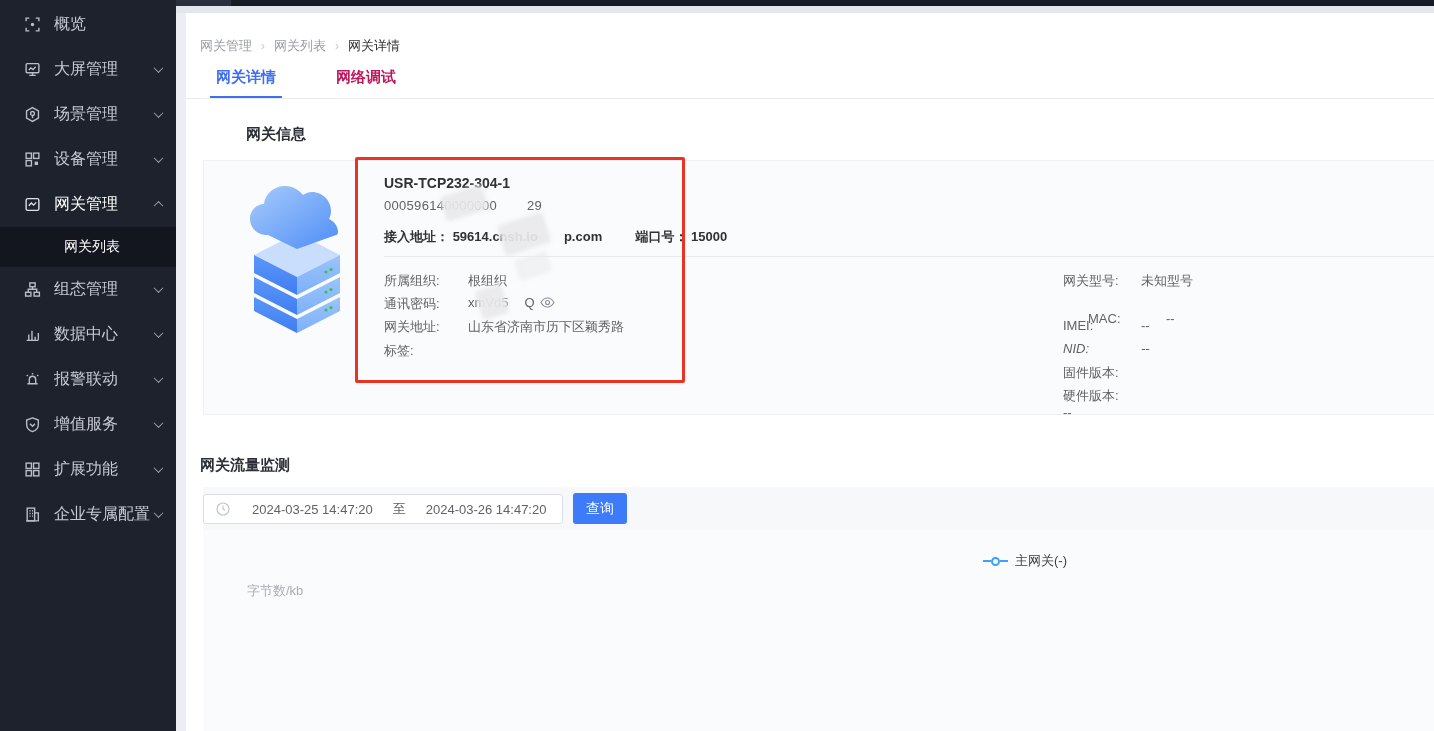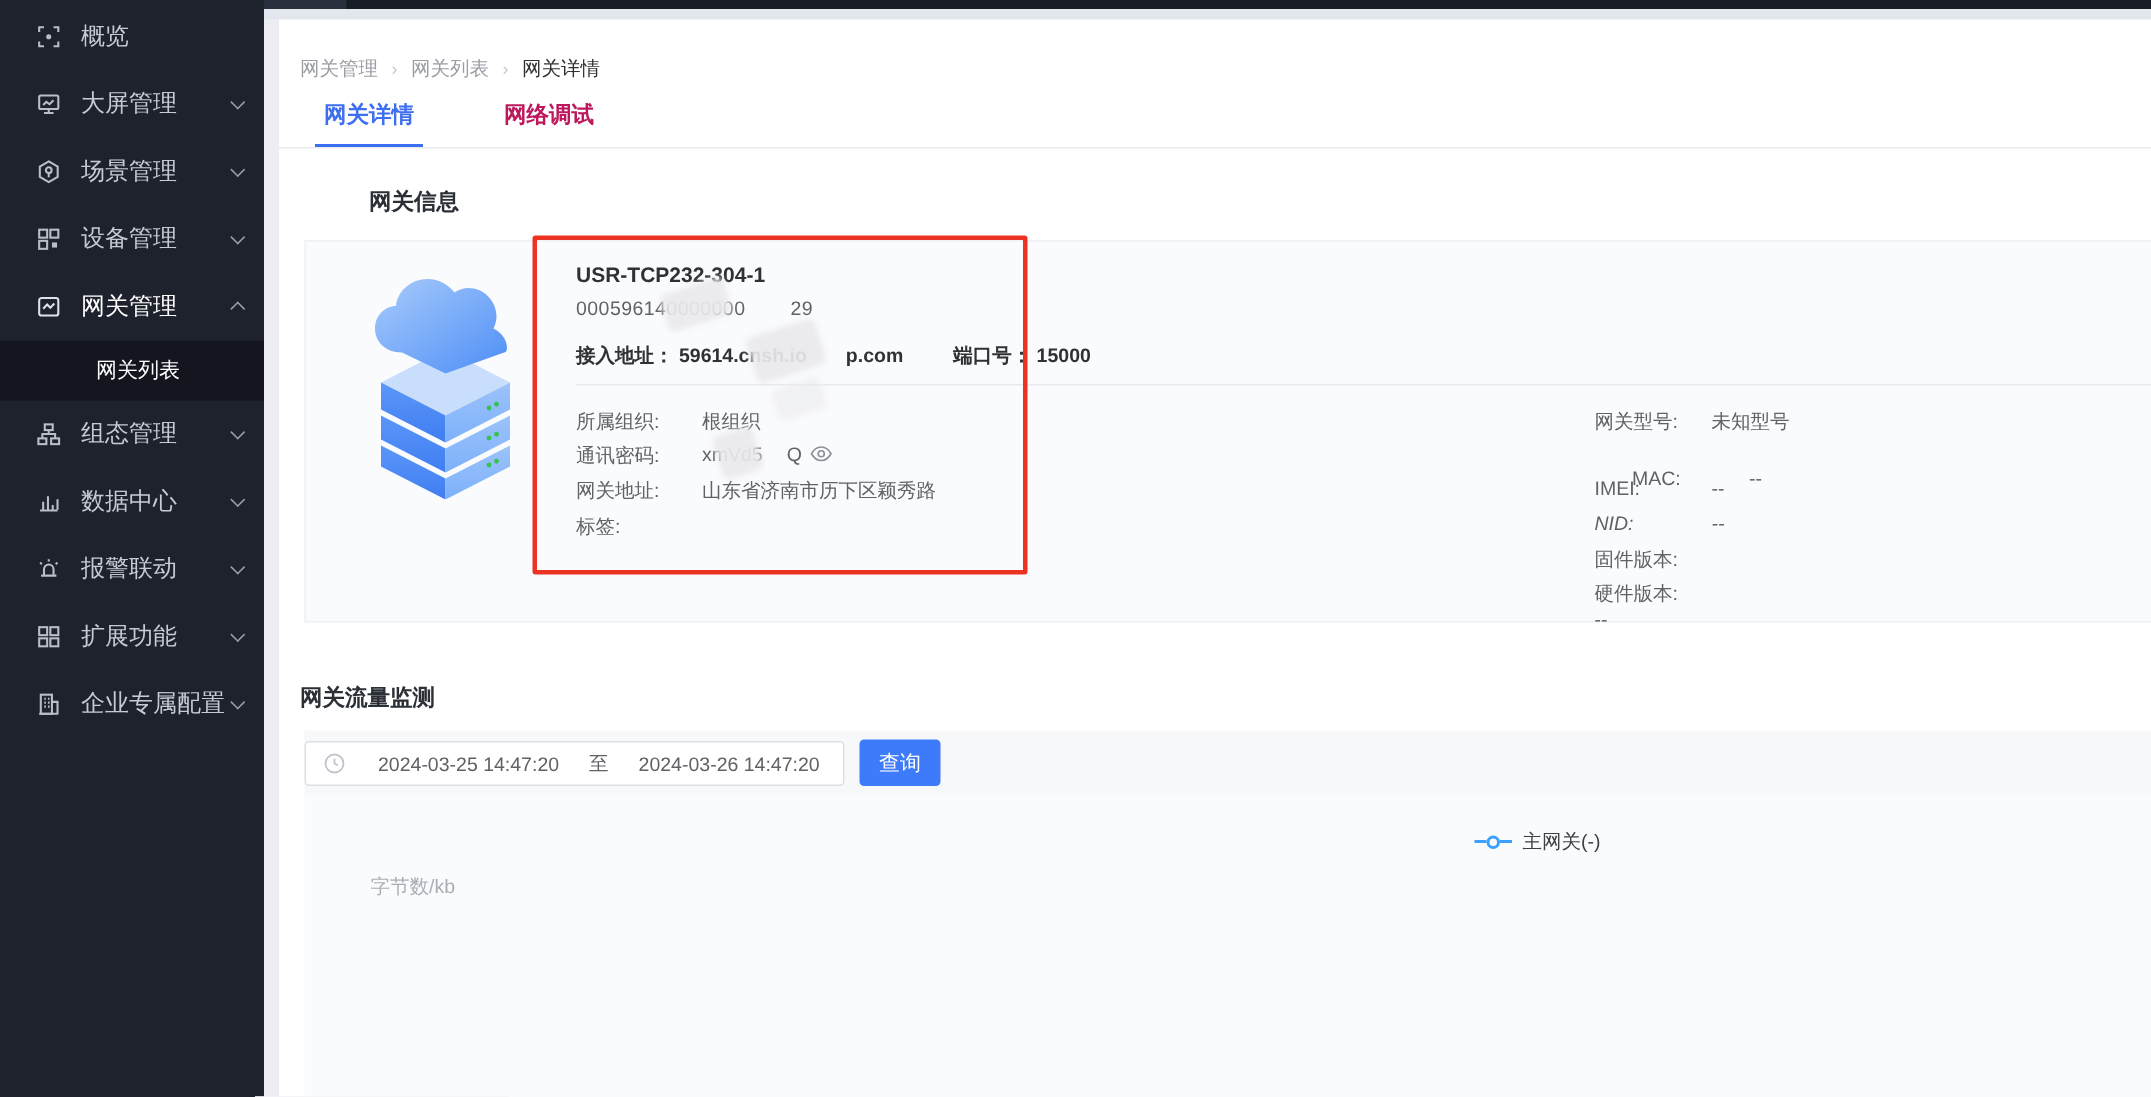--- a/index.html
+++ b/index.html
@@ -149,20 +149,30 @@
       <span class="lbl">数据中心</span>
       <span class="chev down"></span>
     </div>
     <div class="side-item">
       <span class="icon">
         <svg width="17" height="17" viewBox="0 0 16 16" fill="none" stroke="#b9bec9" stroke-width="1.3">
             <path d="M5 11.5V8a3 3 0 0 1 6 0v3.5M3.2 12h9.6M8 3.2V1.8M3.6 4.8l-1-1M12.4 4.8l1-1"></path>
           </svg>
       </span>
       <span class="lbl">报警联动</span>
+      <span class="chev down"></span>
+    </div>
+    <div class="side-item">
+      <span class="icon">
+        <svg width="17" height="17" viewBox="0 0 16 16" fill="none" stroke="#b9bec9" stroke-width="1.3">
+            <path d="M8 1.8l5.5 2v4.1c0 3.3-2.4 5.7-5.5 6.8-3.1-1.1-5.5-3.5-5.5-6.8V3.8z"></path>
+            <path d="M5.6 7.2L8 9.6l2.4-2.4"></path>
+          </svg>
+      </span>
+      <span class="lbl">增值服务</span>
       <span class="chev down"></span>
     </div>
     <div class="side-item">
       <span class="icon">
         <svg width="17" height="17" viewBox="0 0 16 16" fill="none" stroke="#b9bec9" stroke-width="1.3">
             <rect x="2" y="2" width="5" height="5"></rect>
             <rect x="9" y="2" width="5" height="5"></rect>
             <rect x="2" y="9" width="5" height="5"></rect>
             <rect x="9" y="9" width="5" height="5"></rect>
           </svg>

